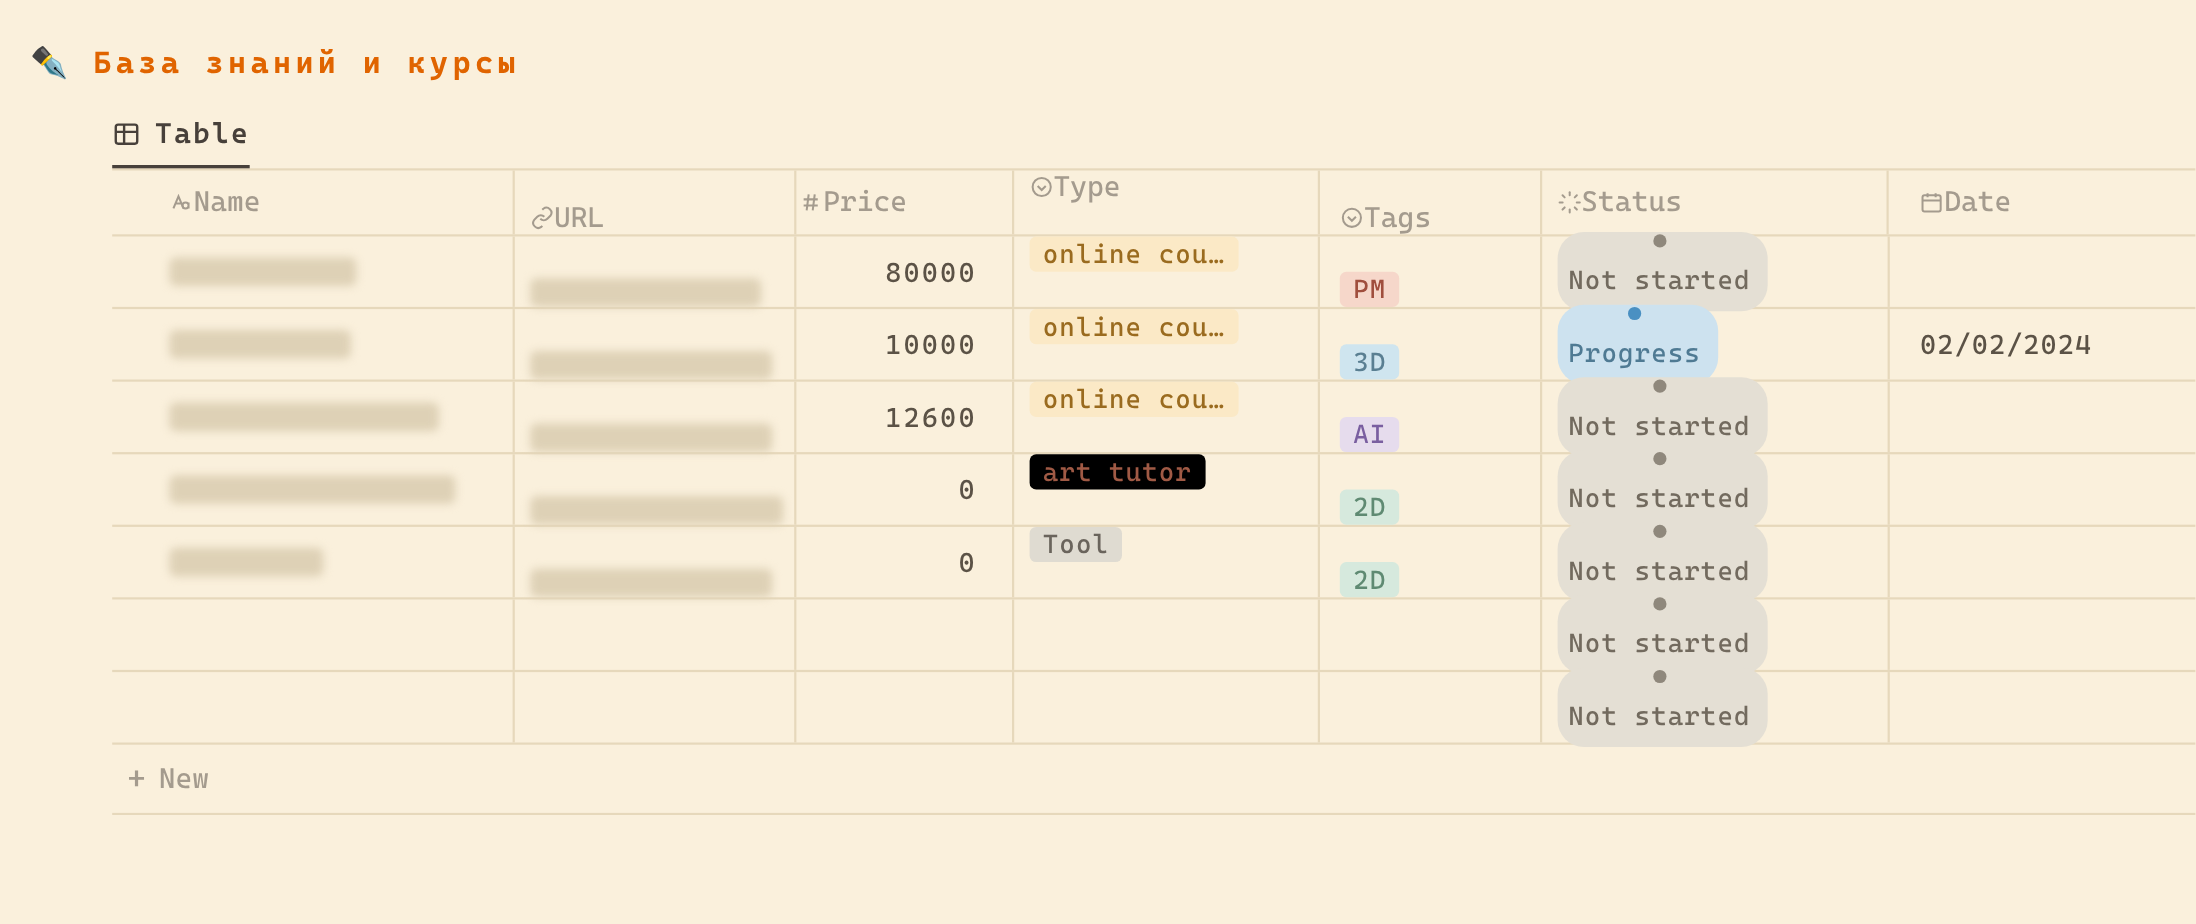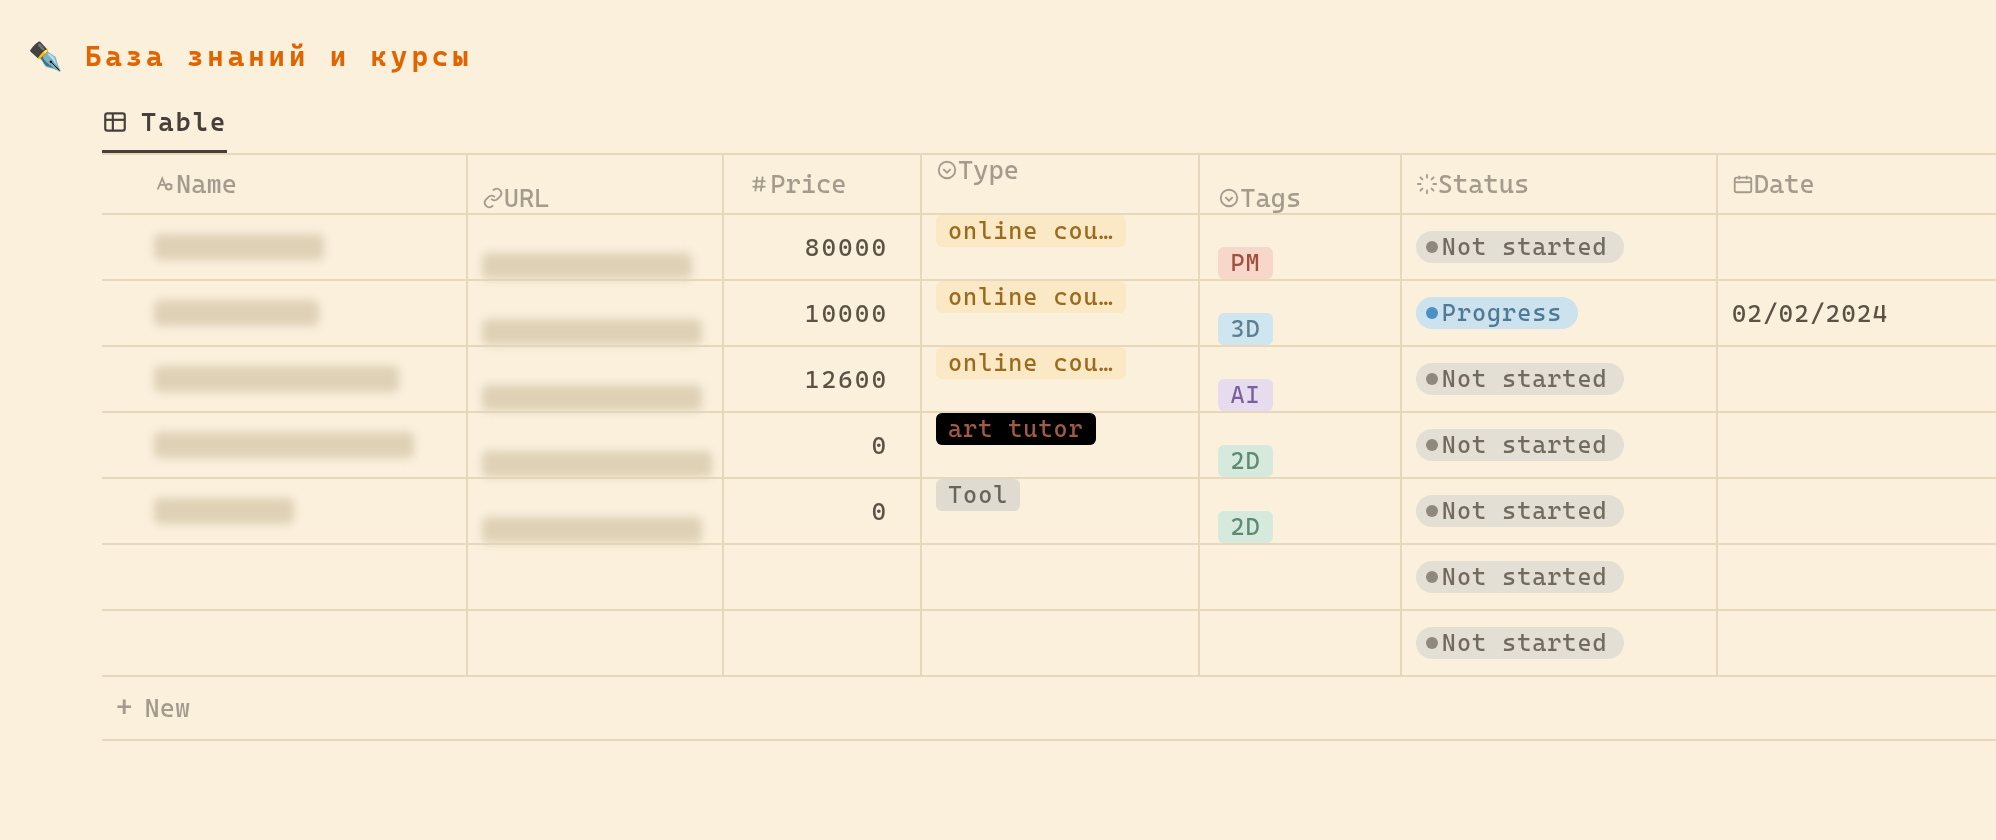--- a/index.html
+++ b/index.html
@@ -49,22 +49,22 @@
     height: 66px;
   }
   .body-row, .add-row { border-bottom: 2px solid #e6d8bb; }
   .header-row { border-bottom: 2px solid #e6d8bb; color:#a79f93; height: 60px;}
   .col-name   { width: 370px; padding-left: 52px; border-right: 2px solid #e6d8bb; height:100%; display:flex; align-items:center;}
   .col-url    { width: 260px; padding-left: 14px; border-right: 2px solid #e6d8bb; height:100%; display:flex; align-items:flex-end;}
   .col-price  { width: 200px; padding-right: 32px; border-right: 2px solid #e6d8bb; height:100%; display:flex; align-items:center; justify-content:flex-end;}
   .col-type   { width: 282px; padding-left: 14px; border-right: 2px solid #e6d8bb; height:100%; display:flex; align-items:flex-start;}
   .col-tags   { width: 204px; padding-left: 18px; border-right: 2px solid #e6d8bb; height:100%; display:flex; align-items:flex-end;}
   .col-status { width: 320px; padding-left: 14px; border-right: 2px solid #e6d8bb; height:100%; display:flex; align-items:center;}
-  .col-date   { width: 282px; padding-left: 14px; height:100%; display:flex; align-items:center;}
-  .header-row .col-price { justify-content:flex-start; padding-left:24px; padding-right:0;text-align:right;}
+  .col-date   { width: 282px; padding-left: 28px; height:100%; display:flex; align-items:center;}
+  .header-row .col-price { justify-content:flex-start; padding-left:2px; padding-right:0;text-align:right;}
   .hdr-cell { display:flex; align-items:center; gap:0; color:#a49b8e; font-size:26px;}
   .hdr-cell span.ic { display:inline-flex; }
 
   .blur {
     display:inline-block;
     background: #ded1b6;
     color: transparent;
     border-radius: 6px;
     height: 26px;
     filter: blur(4px);
@@ -82,25 +82,26 @@
     white-space: nowrap;
     overflow: hidden;
     max-width: 100%;
   }
   .pill.trunc { max-width: 240px; }
   .pill-text { overflow:hidden; text-overflow: clip; white-space:nowrap; }
 
   .status-pill {
     display:inline-flex;
     align-items:center;
-    gap:4px;
-    padding: 2px 16px 2px 10px;
+    gap:16px;
+    padding: 2px 16px 14px 10px;
     border-radius: 24px;
     font-size: 24px;
     letter-spacing: 1px;
+    flex-direction: column;
   }
   .status-dot {
     width: 12px; height: 12px; border-radius: 50%;
   }
 
   .add-row {
     height: 64px;
     display:flex;
     align-items:center;
     padding-left: 14px;

